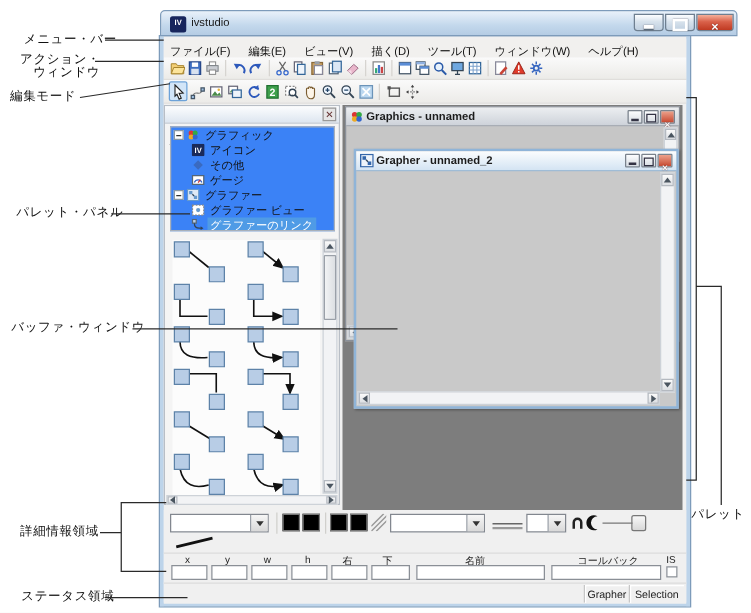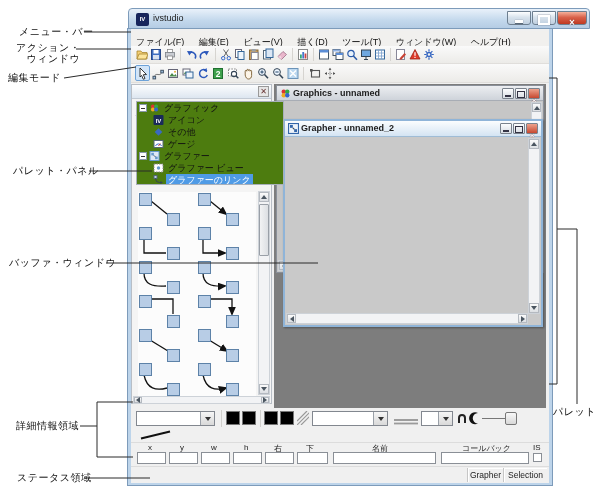--- a/index.html
+++ b/index.html
@@ -39,21 +39,21 @@
   .eb.active{background:#d2e5f8;border:1px solid #6da2d8;border-radius:2px;}
   .tsep{width:1px;height:13px;background:#d6d4d0;margin:0 3px;}
   
   #palette{position:absolute;left:131px;top:84px;width:141px;height:320px;background:#f4f4f4;
            border:1px solid #b8bec6;box-sizing:border-box;z-index:6;}
   #palette-header{position:absolute;left:0;top:0;width:100%;height:14px;
            background:linear-gradient(#fcfdfe,#dde6f0);border-bottom:1px solid #c2cad4;box-sizing:border-box;}
   #palette-title{position:absolute;left:4px;top:1px;font-size:9px;font-weight:bold;color:#222;margin-top:21px;}
   #palette-close{position:absolute;right:2px;top:1px;width:11px;height:11px;background:#e6e6e6;
            border:1px solid #999;font-size:8px;line-height:9px;text-align:center;color:#633;box-sizing:border-box;}
-  #palette-tree{position:absolute;left:4px;top:16px;width:148px;height:84px;background:#4d7c0f;
+  #palette-tree{position:absolute;left:4px;top:16px;width:132px;height:84px;background:#3b82f6;
            border:1px solid #a8b0ba;box-sizing:border-box;overflow:hidden;}
   .trow{height:12px;display:flex;align-items:center;font-size:9px;color:#111;white-space:nowrap;}
   .trow .lbl{padding:0 2px;}
   .trow.selected .lbl{background:#4f9be6;color:#fff;}
   .expander{width:8px;height:8px;border:1px solid #8898a8;background:#fff;box-sizing:border-box;
             position:relative;margin:0 2px;}
   .expander:after{content:"";position:absolute;left:1px;top:2.5px;width:4px;height:1px;background:#333;}
   .tico{width:11px;height:10px;margin-right:2px;flex:0 0 auto;}
   .ind0{margin-left:2px;} .ind1{margin-left:16px;}
   

